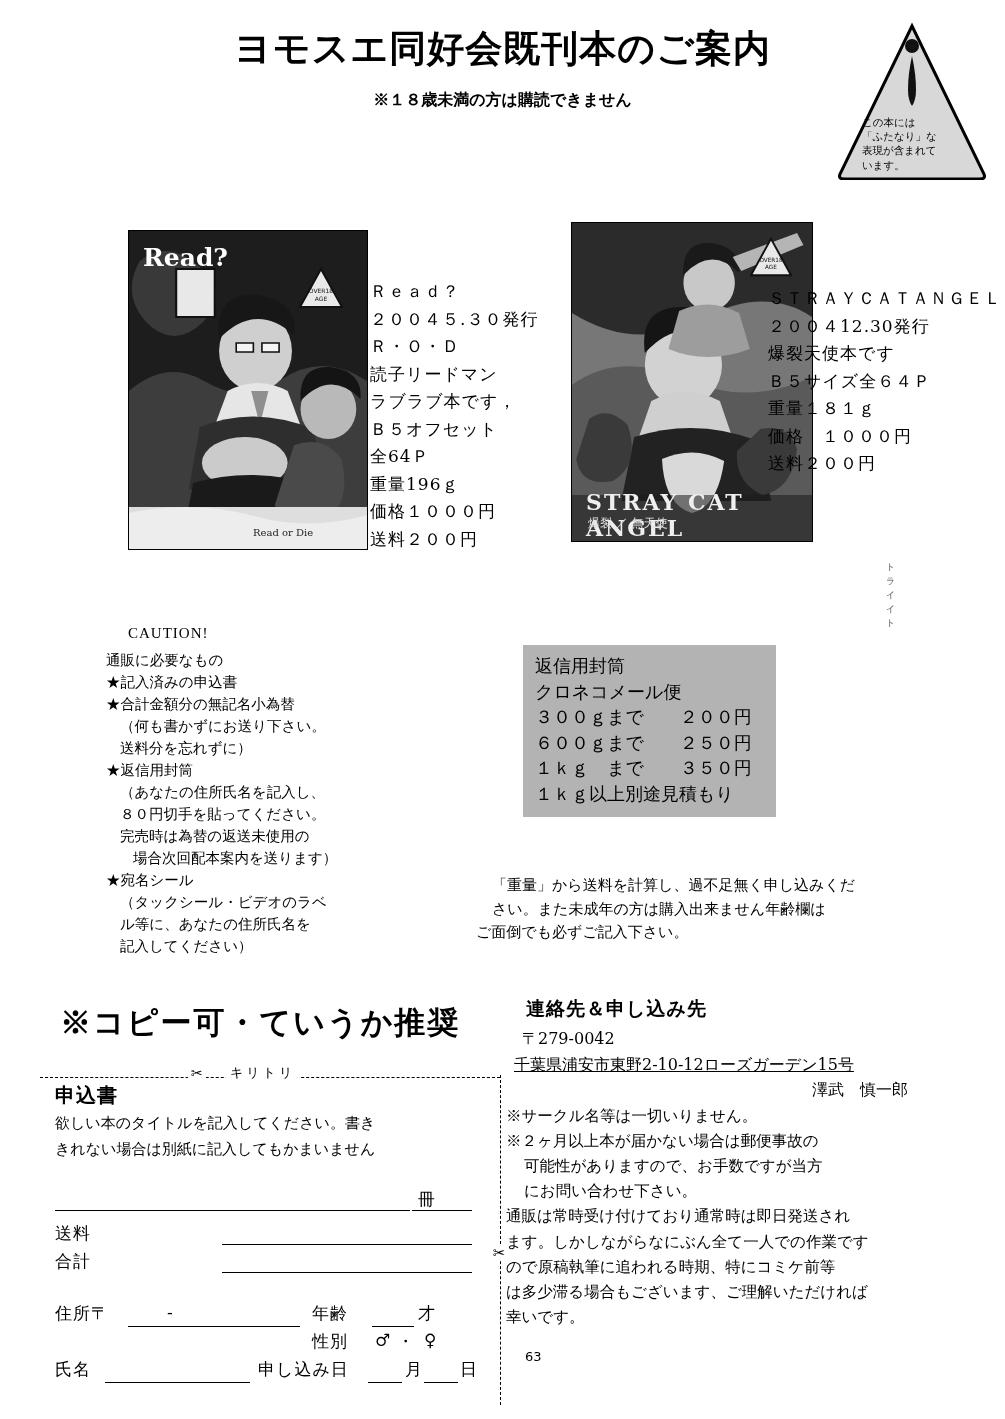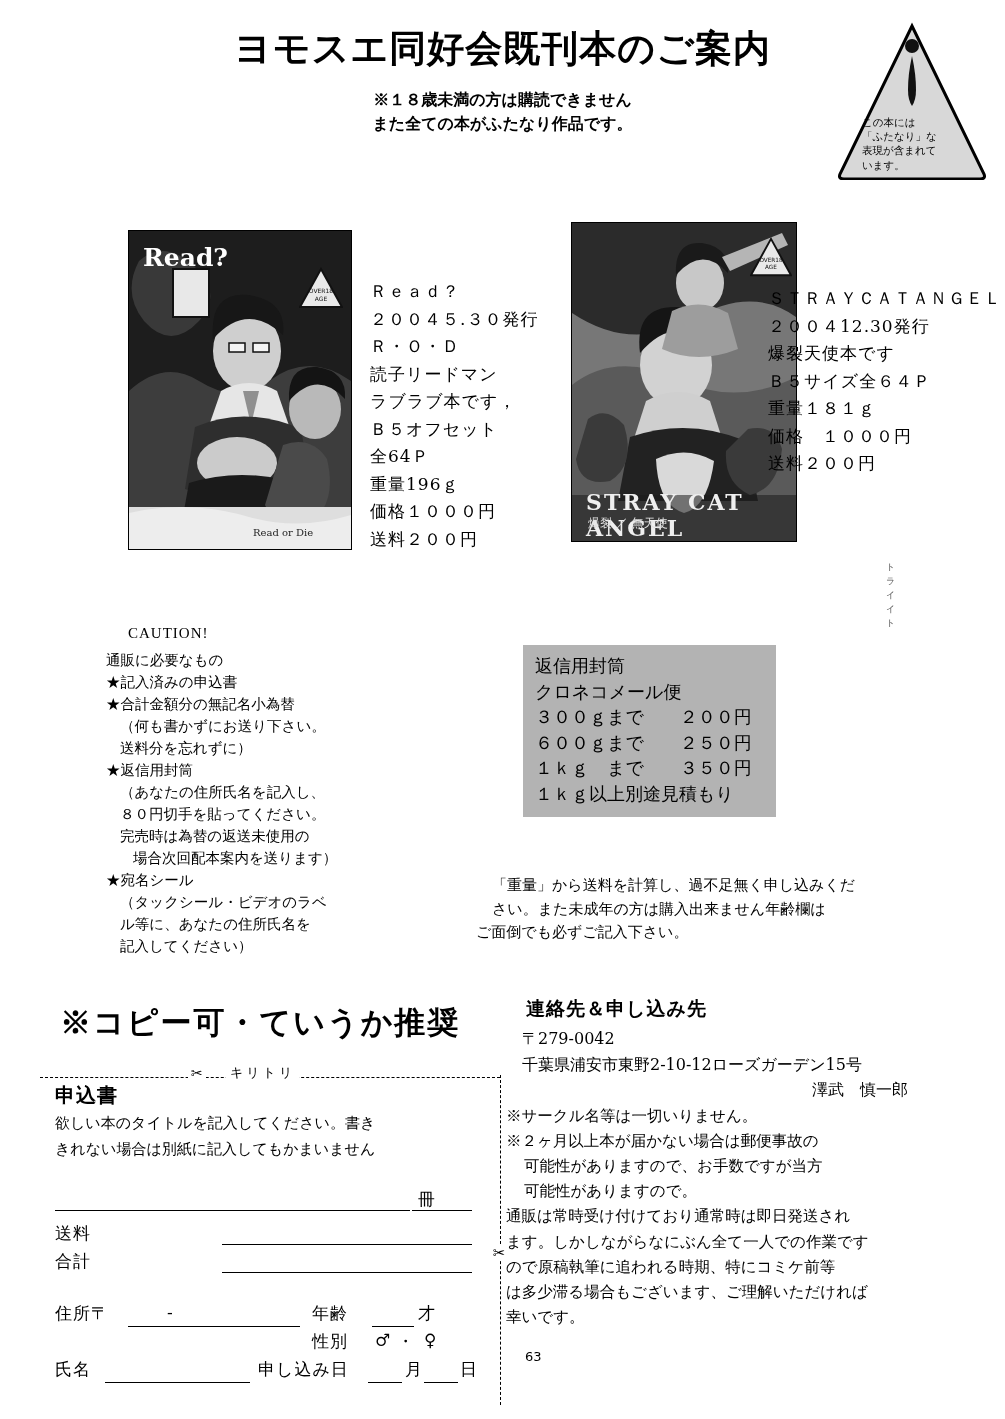--- a/index.html
+++ b/index.html
@@ -61,20 +61,21 @@
     line-height: 1.35;
     color: #000;
   }
 
   
   .cover {
     position: absolute;
     background: #8b5cf6;
     border: 1px solid #000;
     overflow: hidden;
+    padding-left: 16px;
   }
   .cover-art { position: absolute; left: 0; top: 0; width: 100%; height: 100%; }
   .cover-label {
     position: absolute;
     color: #fff;
     font-family: "DejaVu Serif", serif;
   }
 
   .book-info {
     position: absolute;
@@ -230,21 +231,21 @@
   }
   .contact-addr {
     position: absolute;
     left: 506px; top: 1026px;
     width: 430px;
     font-family: "DejaVu Serif", serif;
     font-size: 16px;
     line-height: 1.6;
   }
   .contact-addr .zip { margin-left: 16px; }
-  .contact-addr .street { margin-left: 16px; }
+  .contact-addr .street { margin-left: 8px; text-decoration: underline; }
   .contact-addr .name { text-align: right; padding-right: 28px; }
 
   .contact-notes {
     position: absolute;
     left: 506px; top: 1104px;
     width: 440px;
     font-family: "DejaVu Serif", serif;
     font-size: 15.5px;
     line-height: 1.62;
   }
@@ -269,21 +270,20 @@
   }
 </style>
 </head>
 <body>
 
 <div class="page">
 
   <div class="title">ヨモスエ同好会既刊本のご案内</div>
   <div class="subtitle">
     <div>※１８歳未満の方は購読できません</div>
-    <div>また全ての本がふたなり作品です。</div>
   </div>
 
   <div class="warn-badge">
     <svg width="148" height="158" viewBox="0 0 148 158">
       <path d="M74 4 L146 152 Q148 157 142 157 L6 157 Q0 157 2 152 Z" fill="#d8d8d8" stroke="#000" stroke-width="3"></path>
       <path d="M74 34 Q70 52 70 68 Q70 78 74 84 Q78 78 78 68 Q78 52 74 34 Z" fill="#111"></path>
       <circle cx="74" cy="24" r="7" fill="#111"></circle>
     </svg>
     <div class="warn-text">
       <div>この本には</div>
@@ -461,21 +461,21 @@
   <div class="contact-addr">
     <div class="zip">〒279-0042</div>
     <div class="street">千葉県浦安市東野2-10-12ローズガーデン15号</div>
     <div class="name">澤武　慎一郎</div>
   </div>
 
   <div class="contact-notes">
     <div>※サークル名等は一切いりません。</div>
     <div>※２ヶ月以上本が届かない場合は郵便事故の</div>
     <div class="ind">可能性がありますので、お手数ですが当方</div>
-    <div class="ind">可能性がありますので。</div>
+    <div class="ind">にお問い合わせ下さい。</div>
     <div>通販は常時受け付けており通常時は即日発送され</div>
     <div>ます。しかしながらなにぶん全て一人での作業です</div>
     <div>ので原稿執筆に追われる時期、特にコミケ前等</div>
     <div>は多少滞る場合もございます、ご理解いただければ</div>
     <div>幸いです。</div>
   </div>
 
   <div class="page-num">63</div>
 
   <div class="edge-marks">

